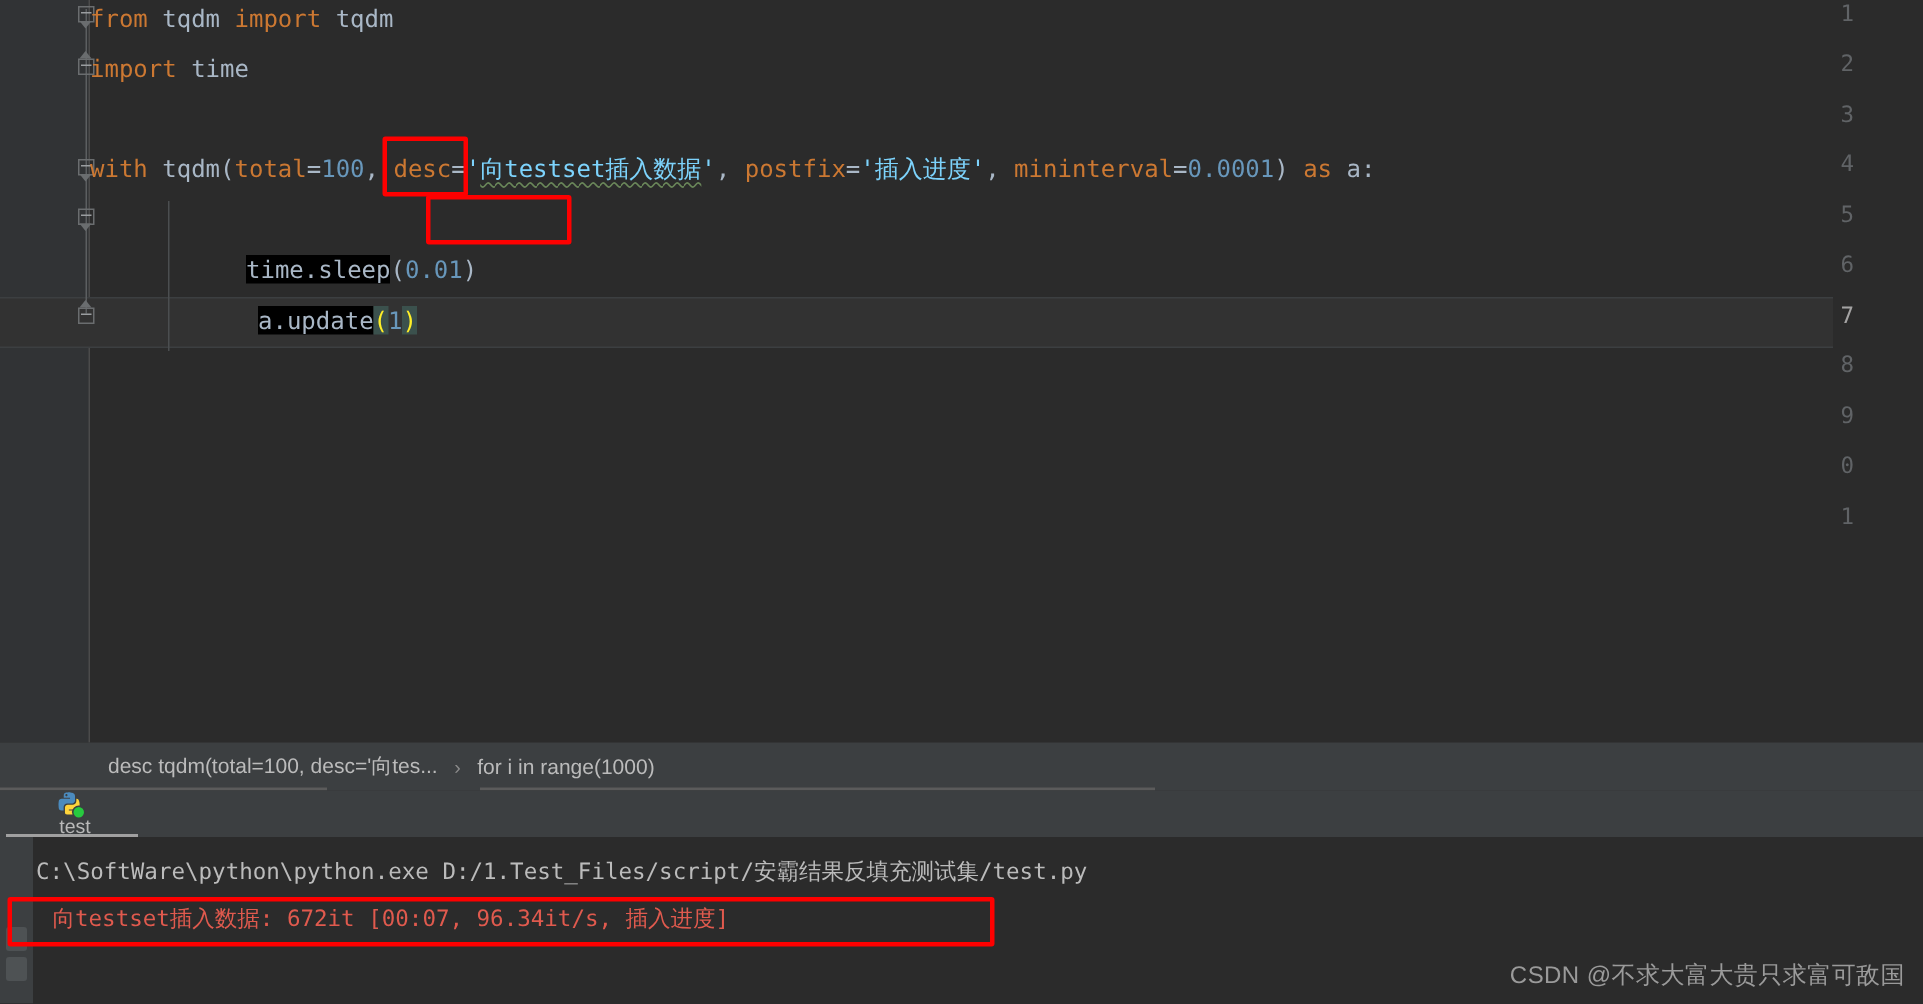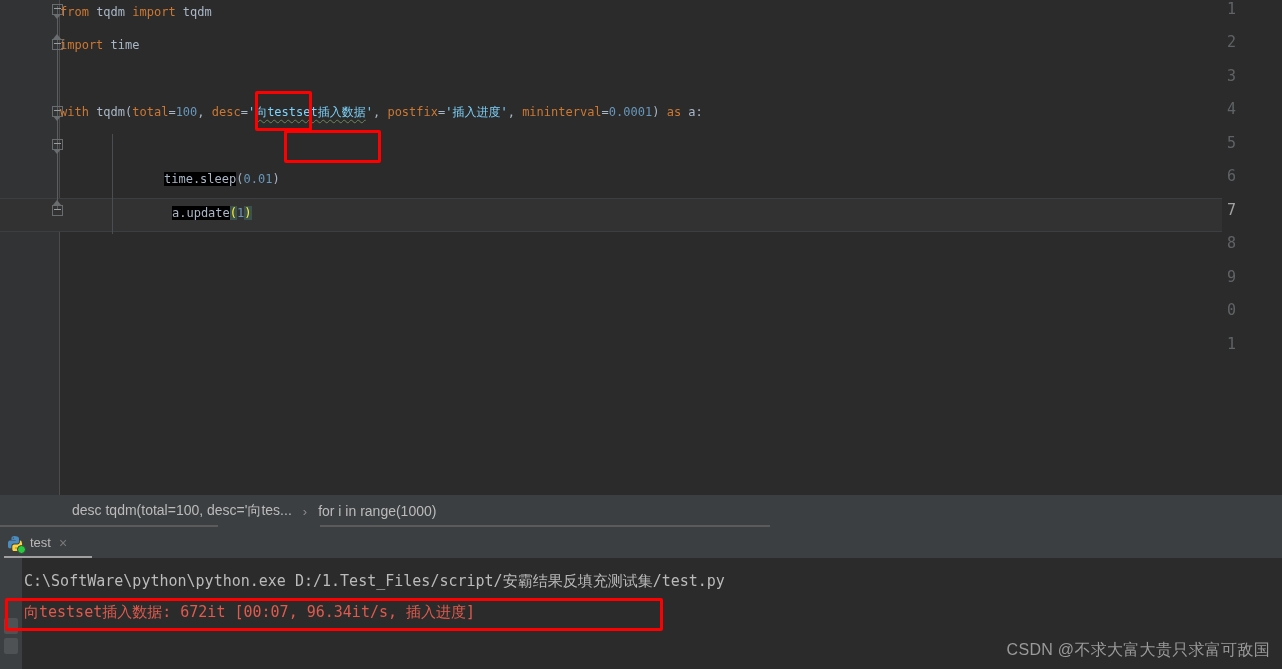--- a/index.html
+++ b/index.html
@@ -56,21 +56,21 @@
     border-left:4.5px solid transparent; border-right:4.5px solid transparent;
     border-bottom:5px solid #6a6d6f;
   }
   .foldline {
     position:absolute; left:57px; width:1px; background:#5c5f61;
   }
 
   .code {
     position:absolute; left:60px; top:0; right:0; height:495px;
     font-family:"DejaVu Sans Mono", monospace;
-    font-size:12px;
+    font-size:16px;
   }
   .cl {
     position:absolute; left:0; height:33.5px; line-height:33.5px;
     white-space:pre; color:#a9b7c6;
   }
   .curline {
     position:absolute; left:0; top:198px; width:1222px; height:33.5px;
     background:#323232;
   }
   .curline-top { position:absolute; left:0; top:198px; width:1222px; height:1px; background:#3c3f41; }
@@ -123,21 +123,21 @@
     position:absolute; left:0; top:527px; width:1282px; height:142px;
     background:#3c3f41;
   }
   .runtabbar {
     position:absolute; left:0; top:0; width:1282px; height:31px;
     background:#3c3f41;
   }
   .runtab {
     position:absolute; left:0; top:0; width:92px; height:31px;
     display:flex; align-items:center; padding-left:8px; box-sizing:border-box;
-    font-family:"Liberation Sans", sans-serif; font-size:13px; color:#b9b9b9;
+    font-family:"Liberation Sans", sans-serif; font-size:13px; color:#b9b9b9;flex-direction:column;
   }
   .runtab-underline {
     position:absolute; left:4px; top:29px; width:88px; height:2px; background:#a0a0a0;
   }
   .pyicon { position:relative; width:16px; height:16px; margin-right:6px; flex:0 0 auto; }
   .close-x {
     margin-left:8px; color:#7a7a7a; font-size:14px; line-height:1;
     font-family:"Liberation Sans", sans-serif;
   }
 
@@ -151,21 +151,21 @@
   }
   .railbtn {
     position:absolute; left:4px; width:14px; height:16px;
     background:#4e5254; border-radius:2px;
   }
   .conline {
     position:absolute; left:2px; white-space:pre;
     font-family:"DejaVu Sans Mono", monospace; font-size:15px;
   }
   .con-path { color:#bbbbbb; }
-  .con-out  { color:#e05a4e; }
+  .con-out  { color:#e05a4e;margin-left:11px; }
 
   .watermark {
     position:absolute; right:12px; bottom:8px;
     font-family:"Liberation Sans", sans-serif;
     font-size:16px; color:#9a9a9a; letter-spacing:0.3px;
   }
 </style>
 </head>
 <body>
 

